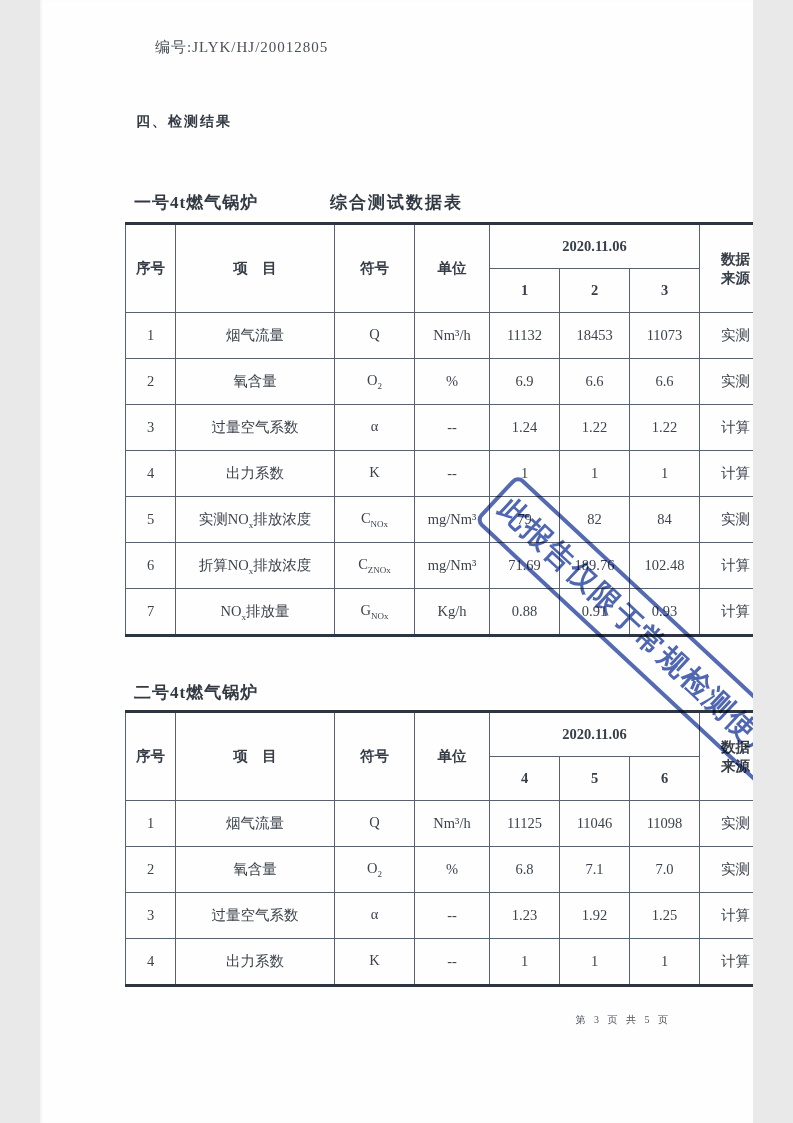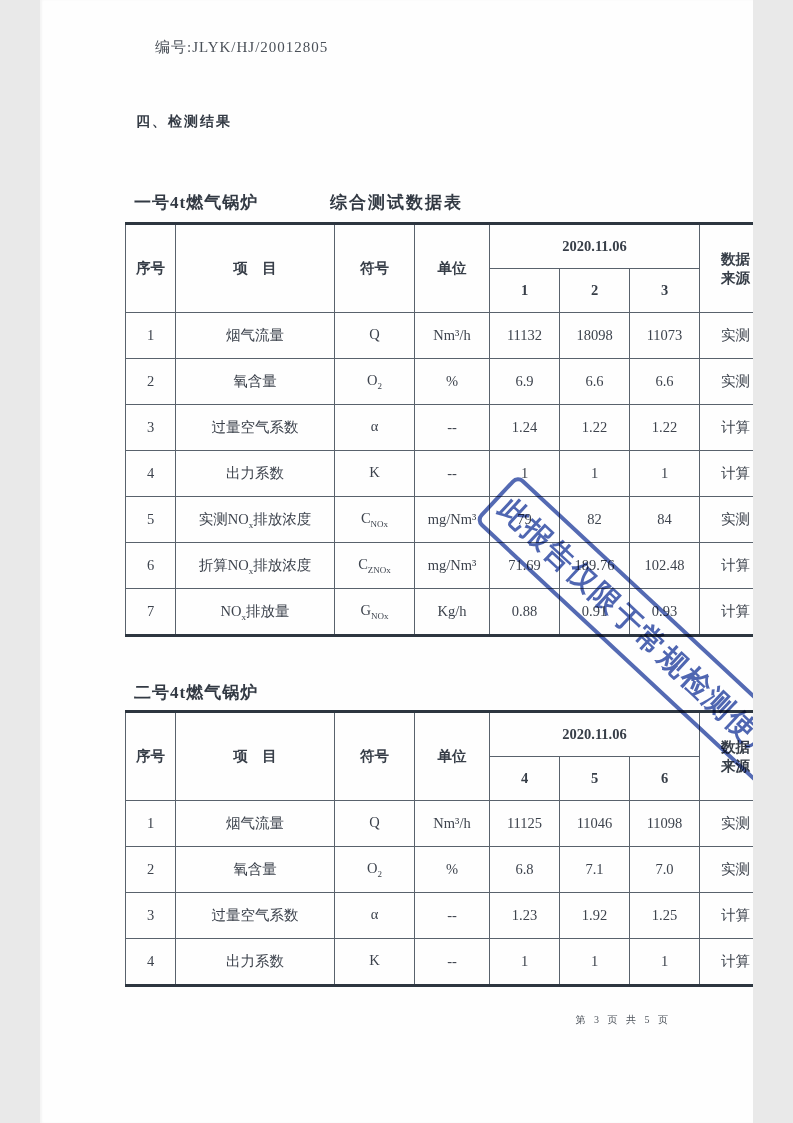--- a/index.html
+++ b/index.html
@@ -94,21 +94,21 @@
         <td>2</td>
         <td>3</td>
       </tr>
 
       <tr class="drow">
         <td>1</td>
         <td><span>烟气流量</span><sub></sub><span></span></td>
         <td><span>Q</span><sub></sub></td>
         <td>Nm³/h</td>
         <td>11132</td>
-        <td>18098</td>
+        <td>18453</td>
         <td>11073</td>
         <td>实测</td>
       </tr>
       <tr class="drow">
         <td>2</td>
         <td><span>氧含量</span><sub></sub><span></span></td>
         <td><span>O</span><sub>2</sub></td>
         <td>%</td>
         <td>6.9</td>
         <td>6.6</td>

